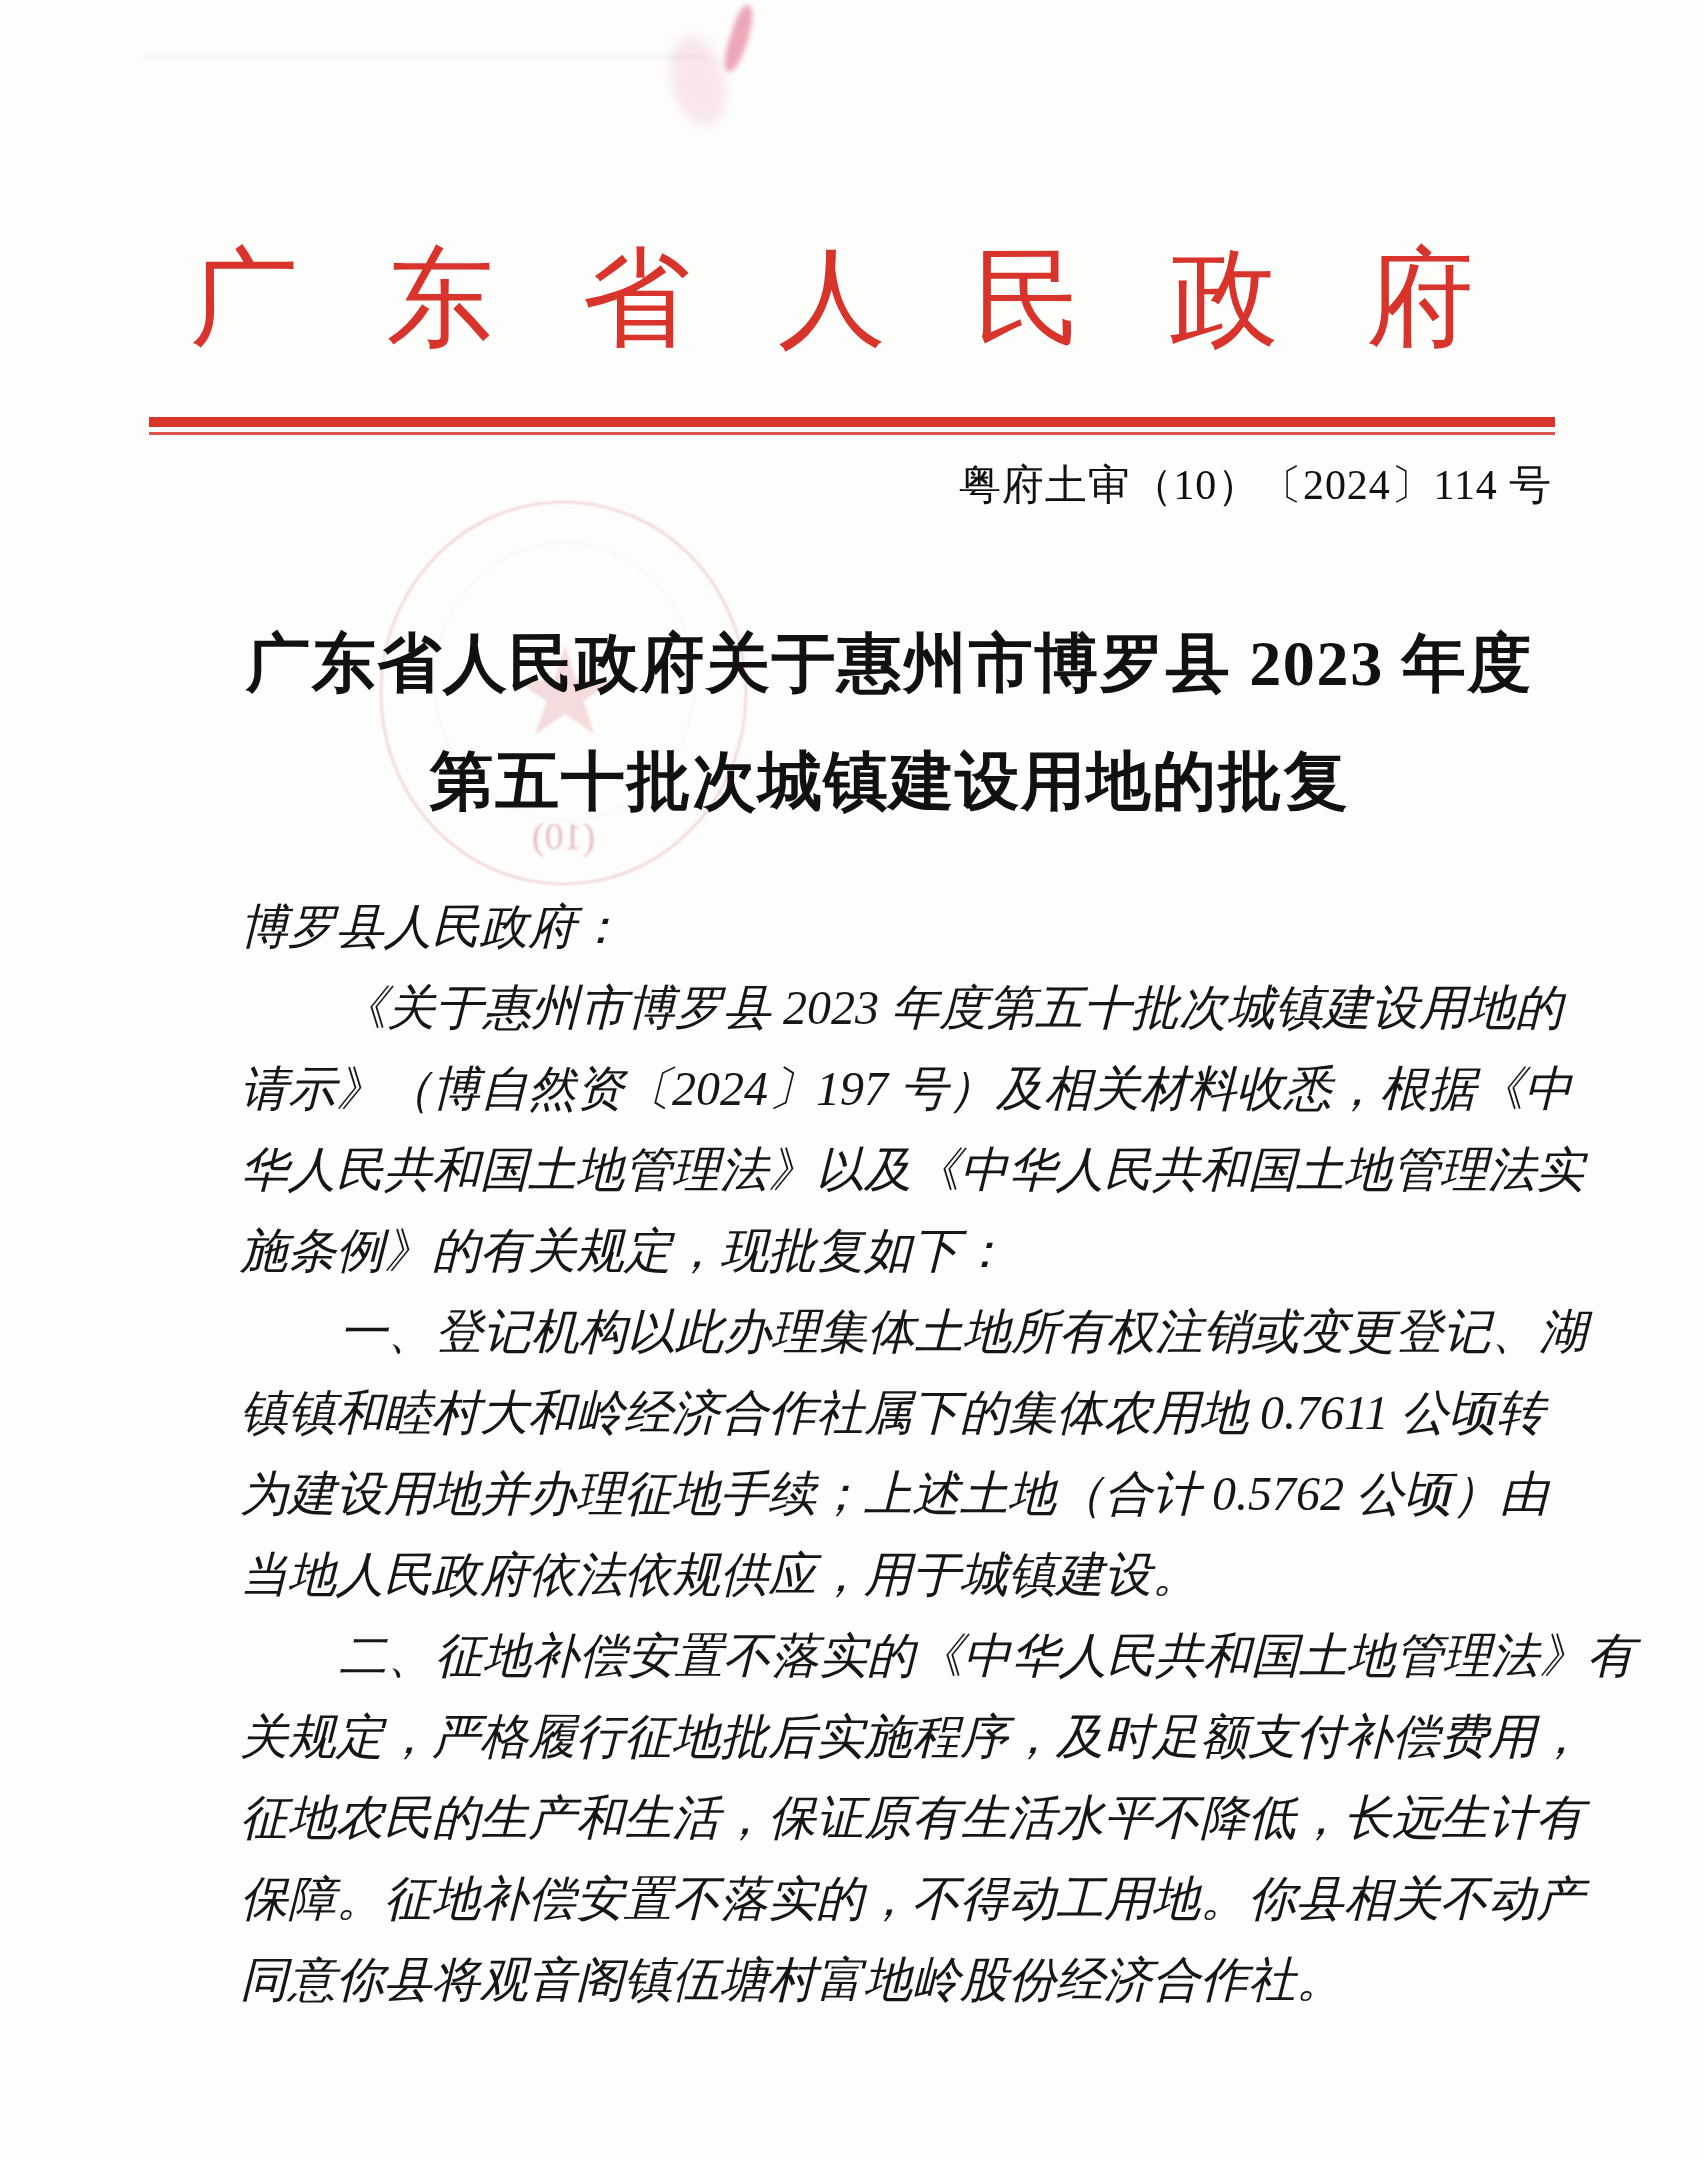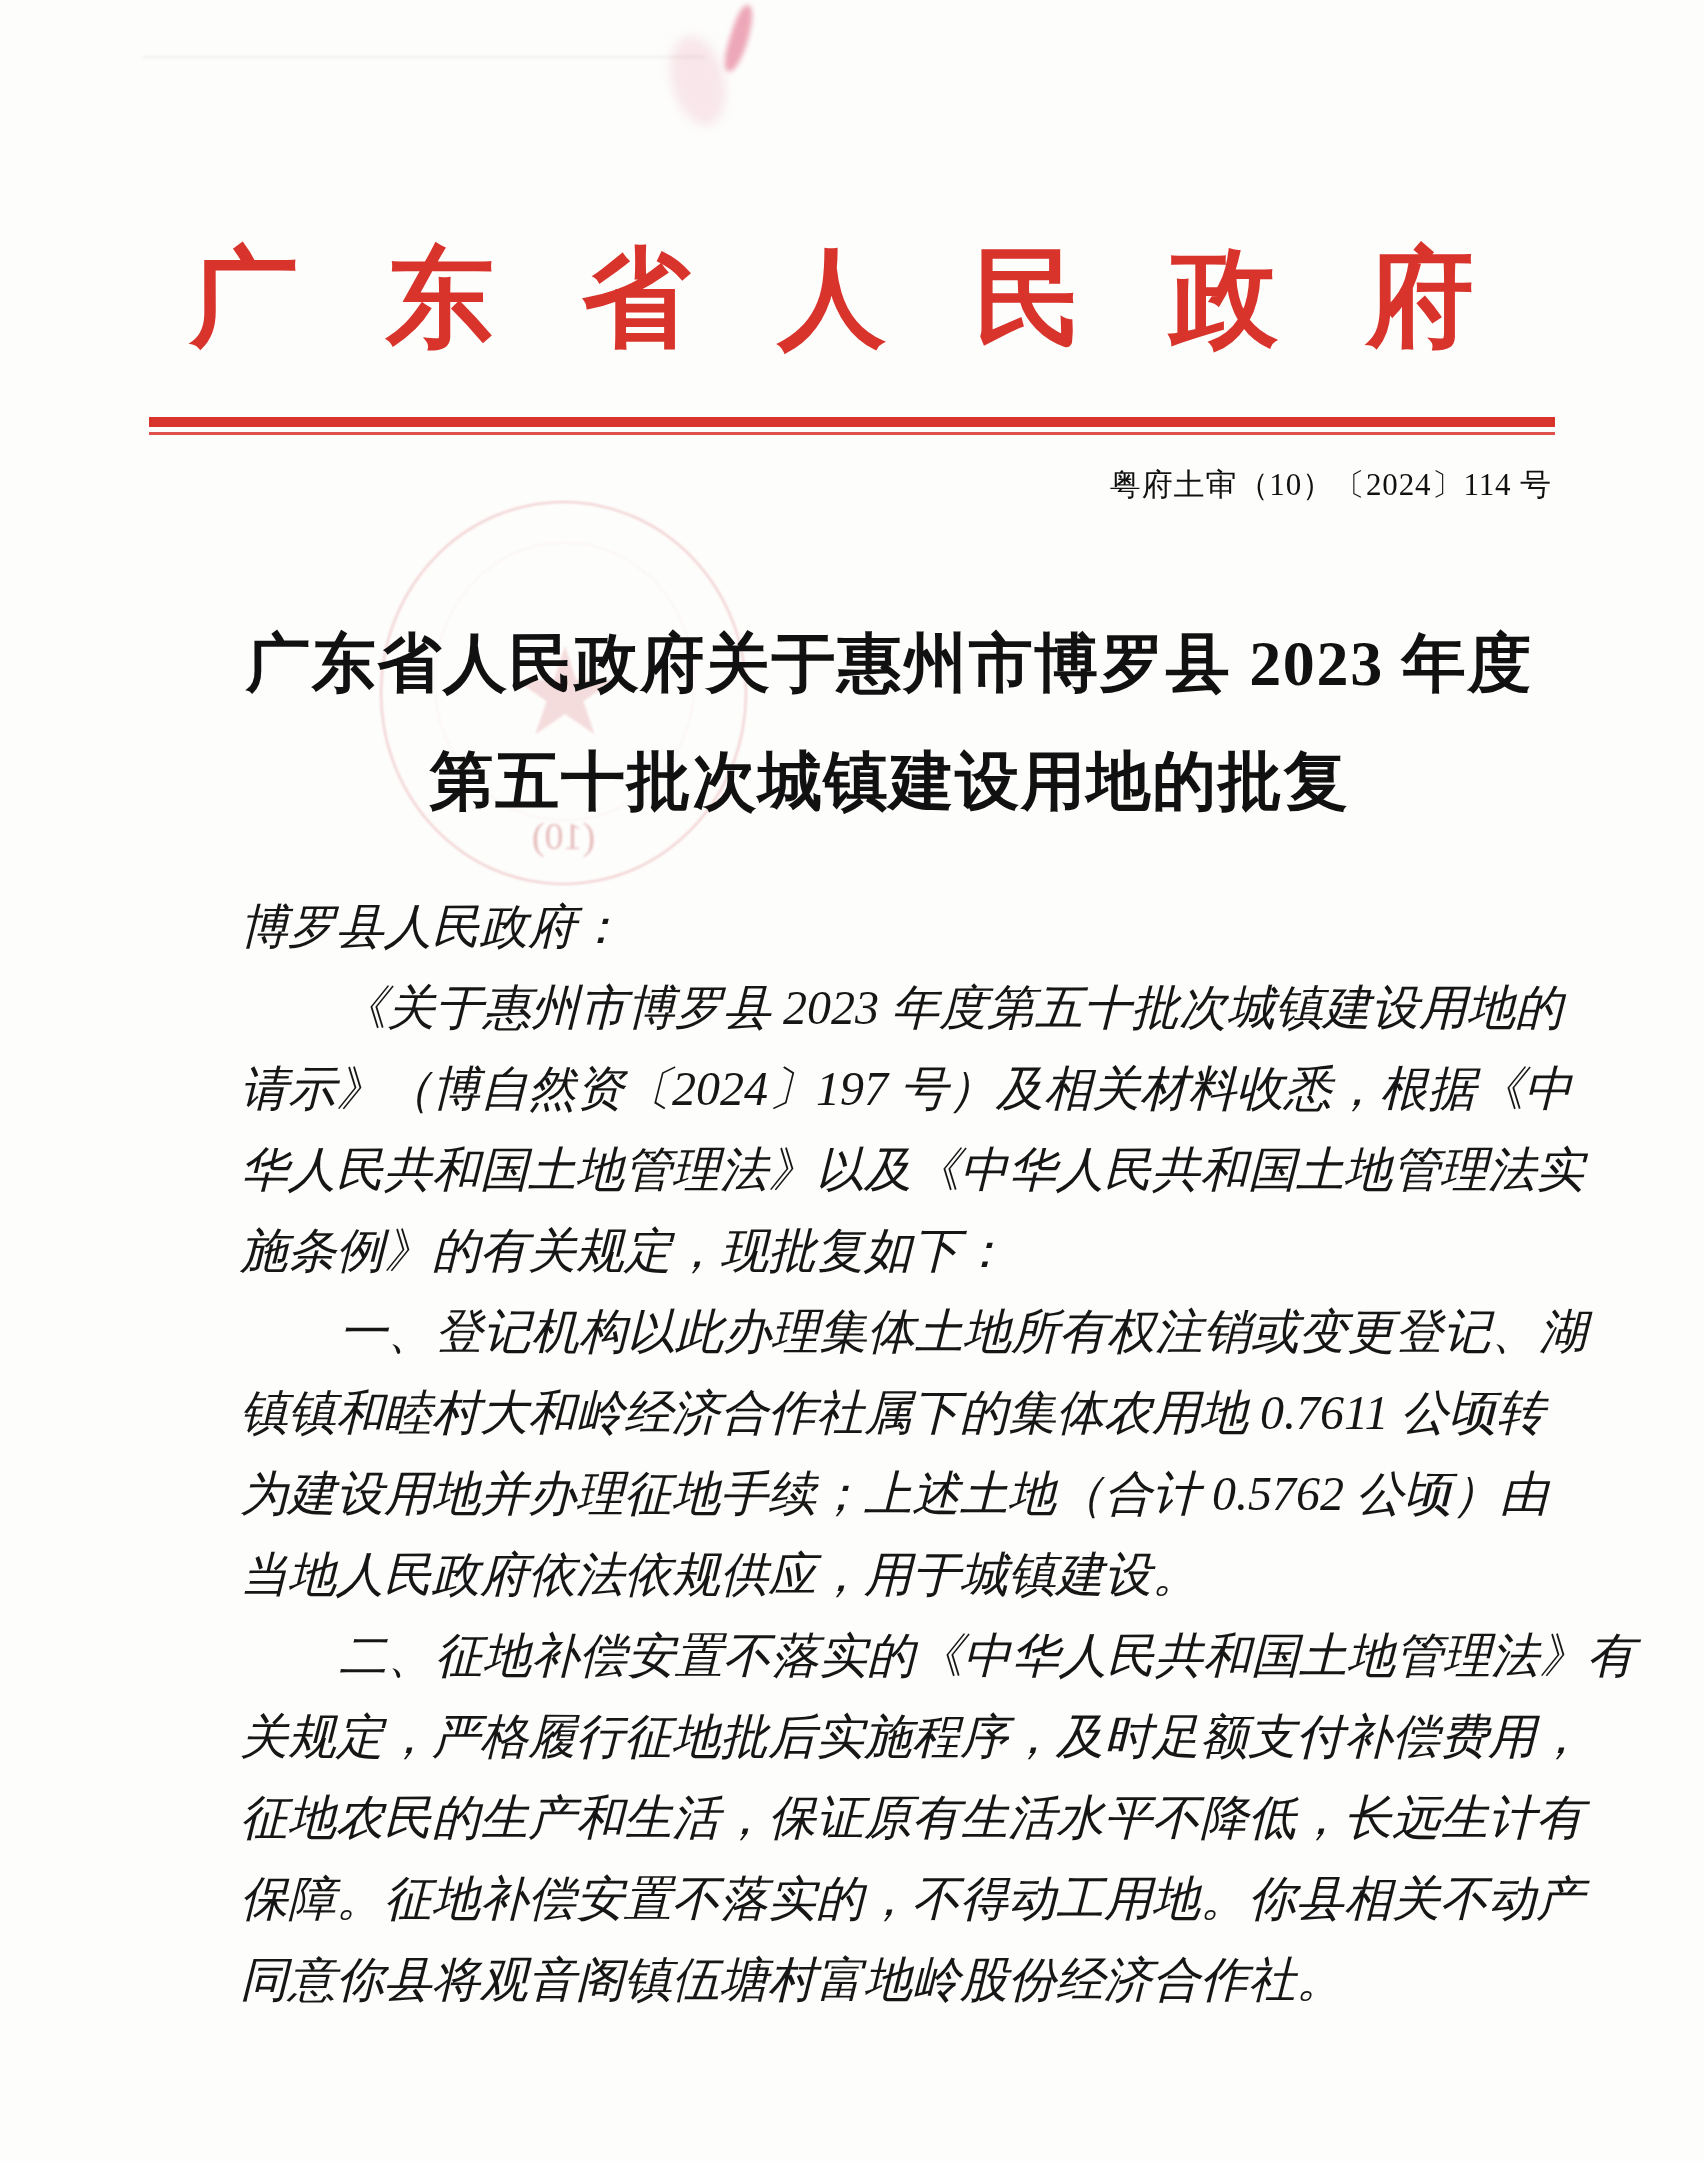--- a/index.html
+++ b/index.html
@@ -36,33 +36,33 @@
     width: 562px; height: 4.3px;
     background: rgba(60, 60, 60, 0.04);
     filter: blur(1.3px);
   }
 
   
   .masthead {
     position: absolute; left: 190px; top: 236px;
     width: 1284px;
     font-size: 108px; line-height: 125px;
-    font-weight: bold;
+    font-weight: normal;
     color: #d9342c;
     text-align: justify;
     text-align-last: justify;
     white-space: nowrap;
   }
   .rule { position: absolute; left: 149px; width: 1406px; background: #d9342c; }
   .rule-top-thick  { top: 417px;  height: 9.5px; }
   .rule-top-thin   { top: 432px; height: 3px; opacity: .85; }
 
   .doc-number {
     position: absolute; top: 459px; right: 153px;
-    font-size: 31px; line-height: 52px;
+    font-size: 42px; line-height: 52px;
     letter-spacing: 0.9px;
     color: #111;
     white-space: nowrap;
   }
 
   
   .seal {
     position: absolute; left: 380px; top: 501px;
     width: 363px; height: 380px;
     border: 2.2px solid rgba(216, 110, 110, 0.33);

